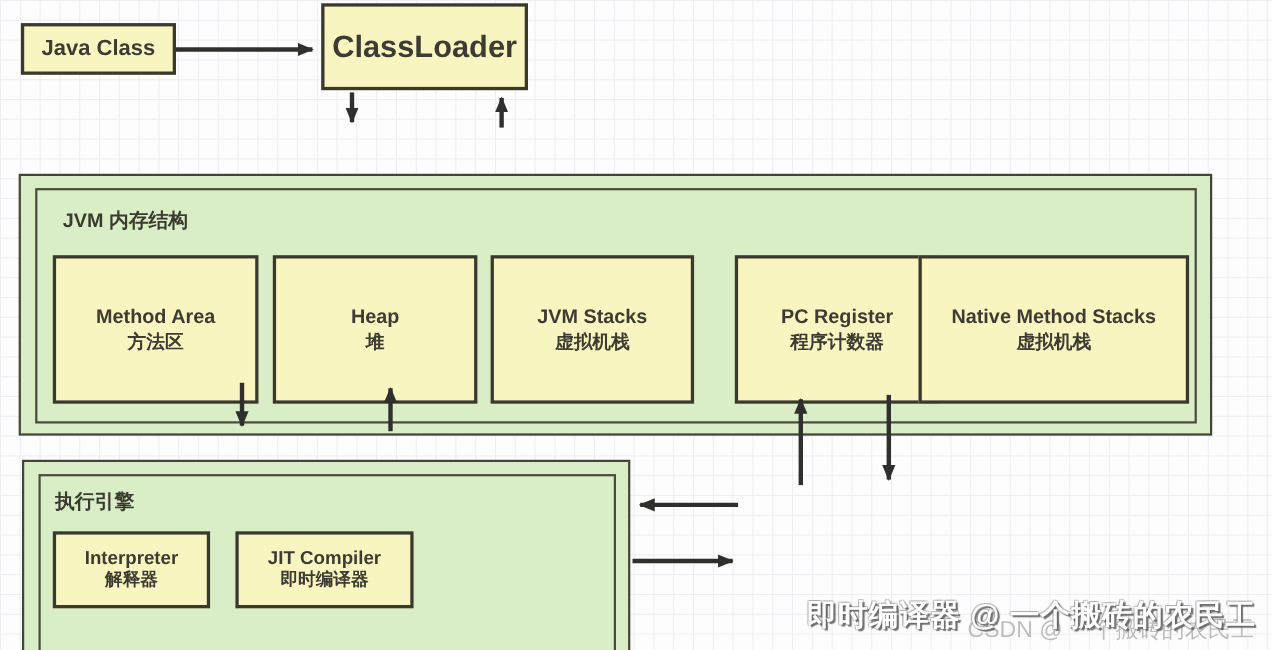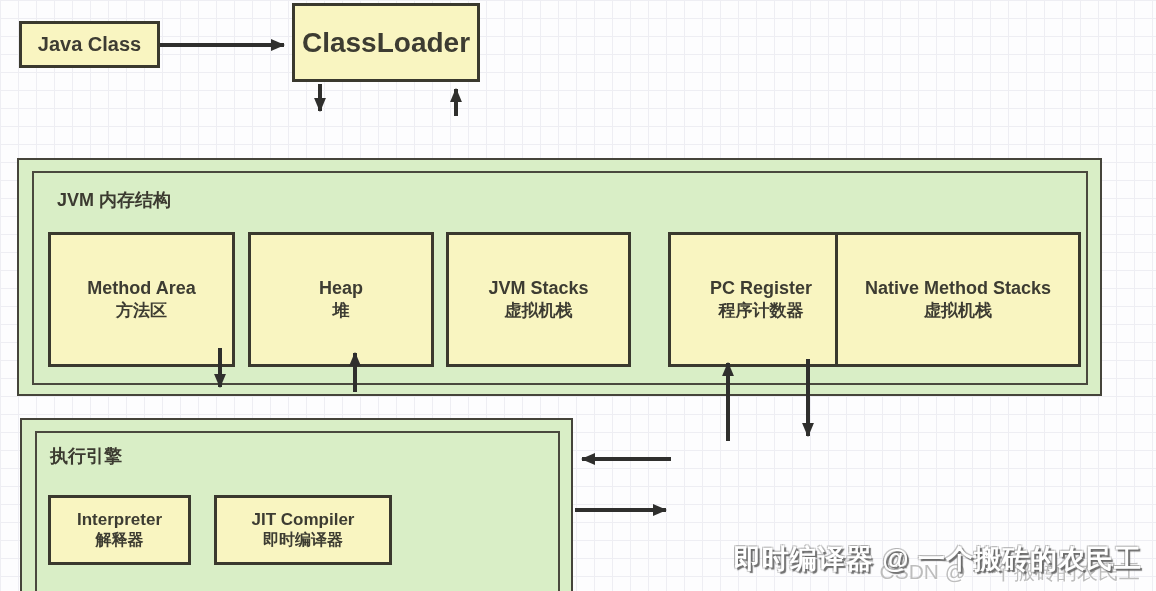--- a/index.html
+++ b/index.html
@@ -94,25 +94,25 @@
   .mem-box{top:72px;height:135px;}
   .mem-1{left:29px;width:187px;}
   .mem-2{left:229px;width:186px;}
   .mem-3{left:427px;width:185px;}
   .mem-4{left:649px;width:186px;}
   .mem-5{left:816px;width:246px;}
   
   .engine{left:20px;top:378px;width:553px;height:209px;}
   .engine .inner-border{left:13px;top:11px;right:11px;bottom:10px;}
   .engine .container-title{left:28px;top:24px;}
-  .eng-box{top:75px;height:70px;}
+  .eng-box{top:63px;height:70px;}
   .eng-box .en{font-size:17px;}
   .eng-box .zh{font-size:16px;}
   .eng-1{left:26px;width:143px;}
-  .eng-2{left:192px;width:178px;}
+  .eng-2{left:192px;width:162px;}
   .eng-3{left:366px;width:151px;}
   
   .native-interface{left:673px;top:443px;width:192px;height:77px;font-size:18px;}
 </style>
 </head>
 <body>
 
 <div class="canvas">
 
   <div class="box java-class">

